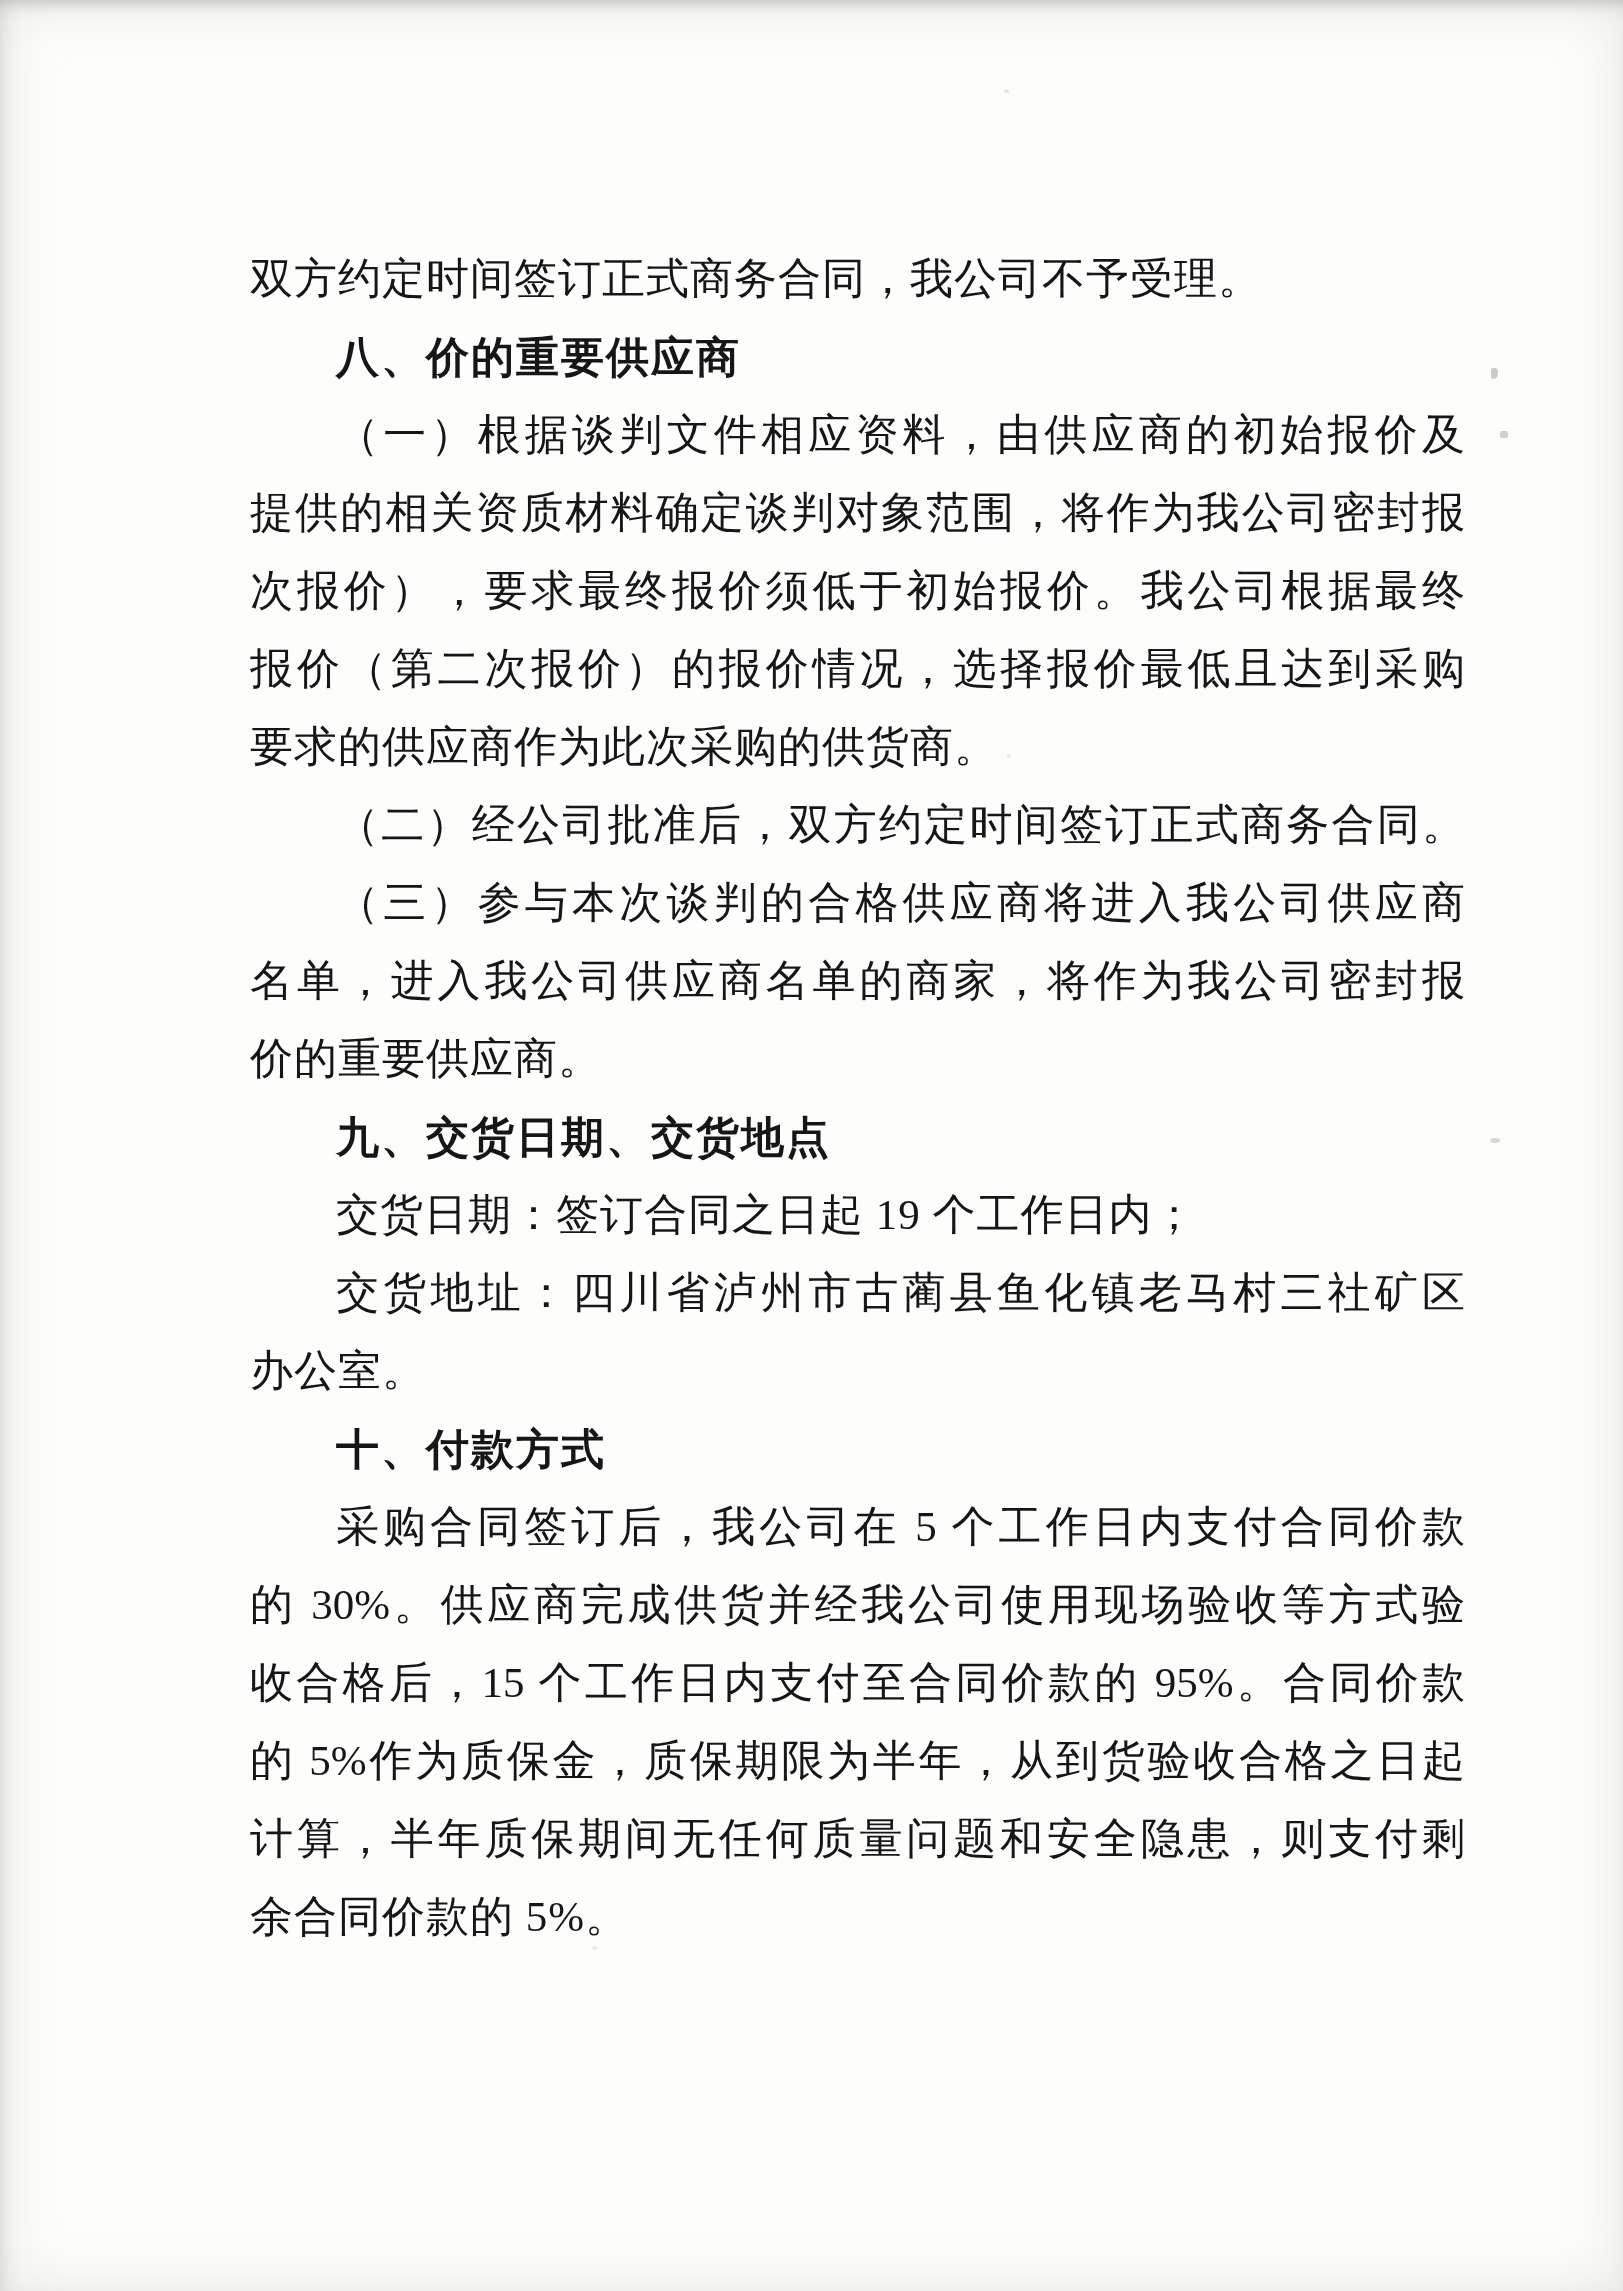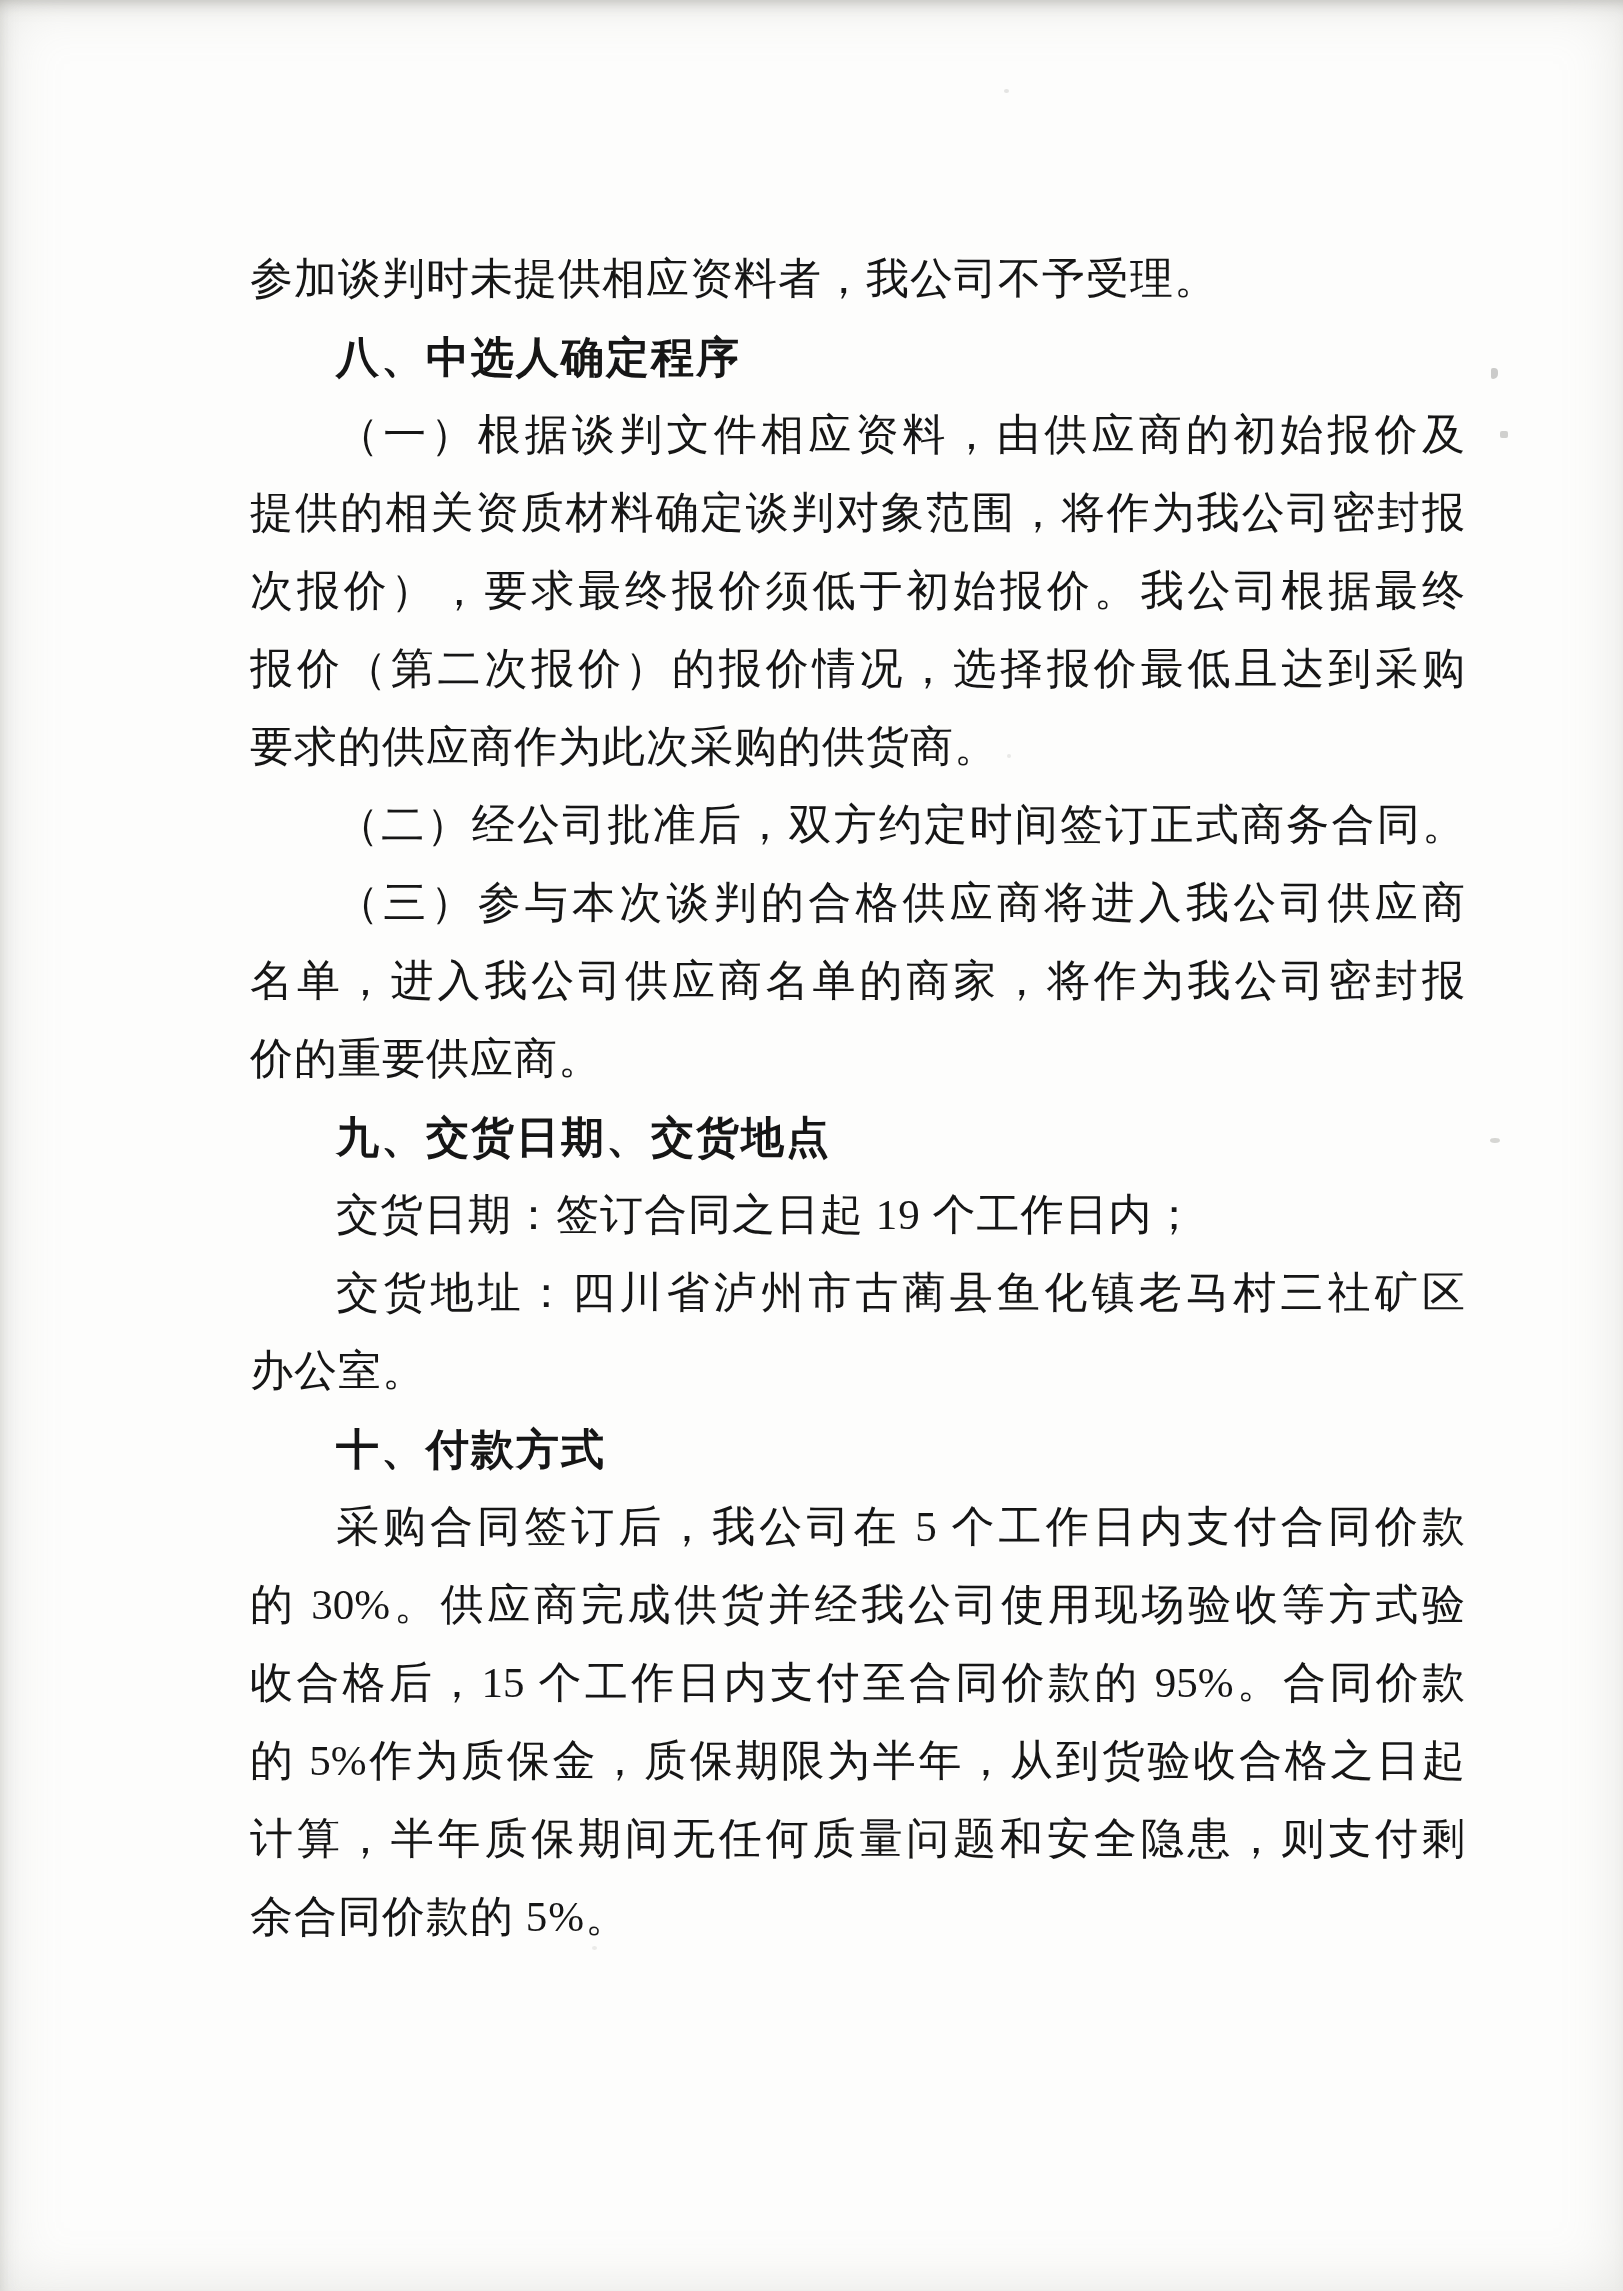--- a/index.html
+++ b/index.html
@@ -60,24 +60,24 @@
   .speck.s4 { left: 1490px; top: 1138px; width: 9.8px; height: 4.9px; opacity: 0.4;}
   .speck.s5 { left: 1007px; top: 754px; width: 3.9px; height: 3.9px; opacity: 0.2;}
   .speck.s6 { left: 592px;  top: 1946px; width: 4.9px; height: 3.9px; opacity: 0.18;}
 </style>
 </head>
 <body>
 
 <div class="page">
   <div class="doc">
       <div class="block para">
-        <div class="line">参加谈判时未提供相应资料者，我公司不予受理。</div>
+        <div class="line">双方约定时间签订正式商务合同，我公司不予受理。</div>
       </div>
       <div class="block heading">
-        <div class="line indent">八、中选人确定程序</div>
+        <div class="line indent">八、价的重要供应商</div>
       </div>
       <div class="block para">
         <div class="line full indent">（一）根据谈判文件相应资料，由供应商的初始报价及</div>
         <div class="line full">提供的相关资质材料确定谈判对象范围，将作为我公司密封报</div>
         <div class="line full">次报价），要求最终报价须低于初始报价。我公司根据最终</div>
         <div class="line full">报价（第二次报价）的报价情况，选择报价最低且达到采购</div>
         <div class="line">要求的供应商作为此次采购的供货商。</div>
       </div>
       <div class="block para">
         <div class="line full indent">（二）经公司批准后，双方约定时间签订正式商务合同。</div>

